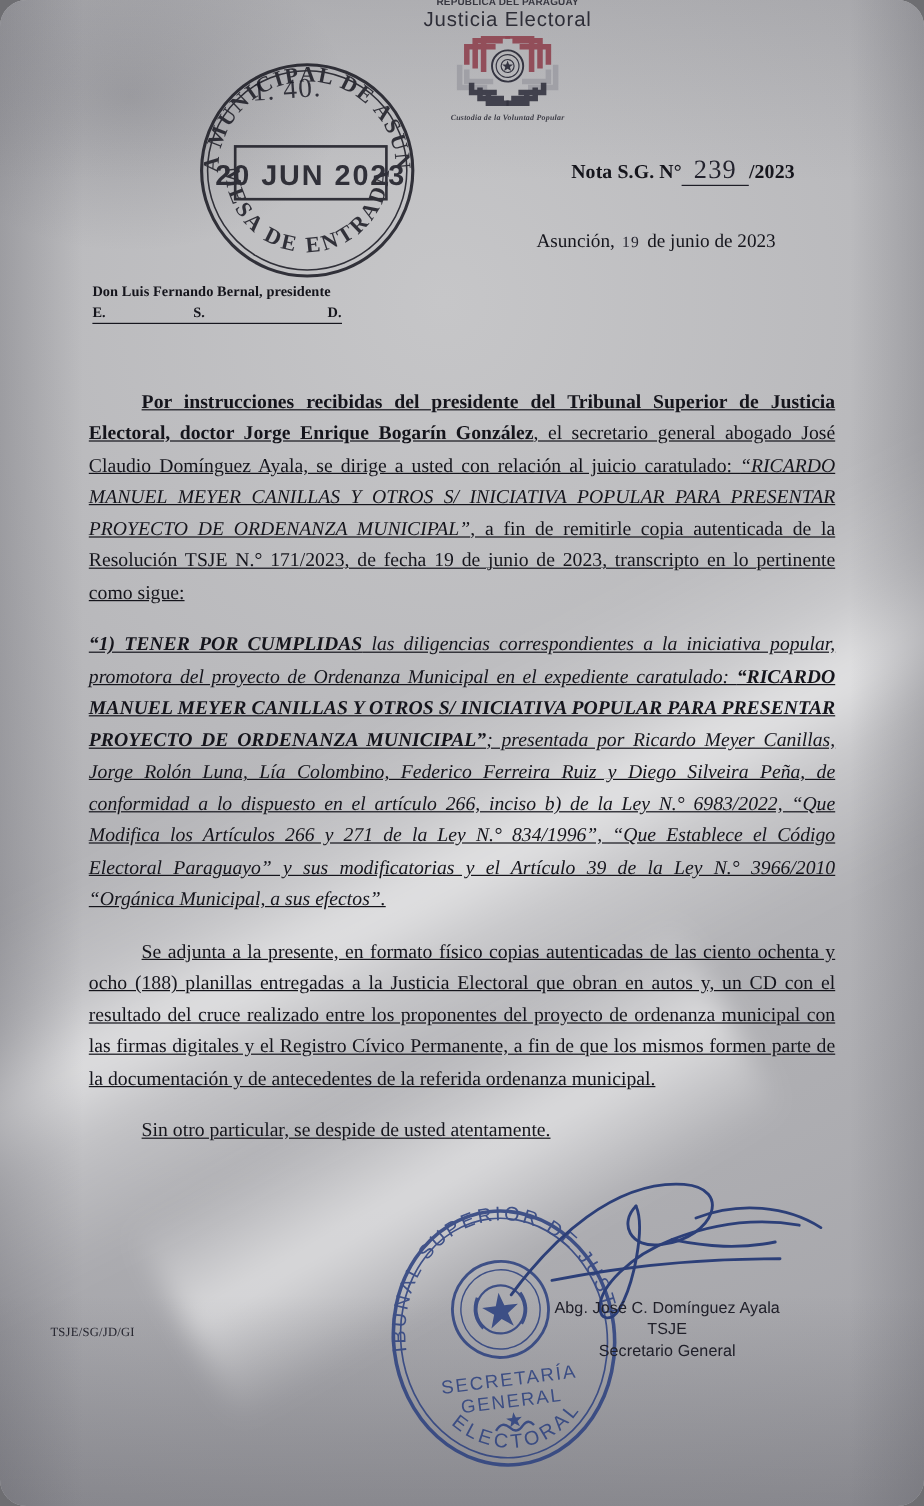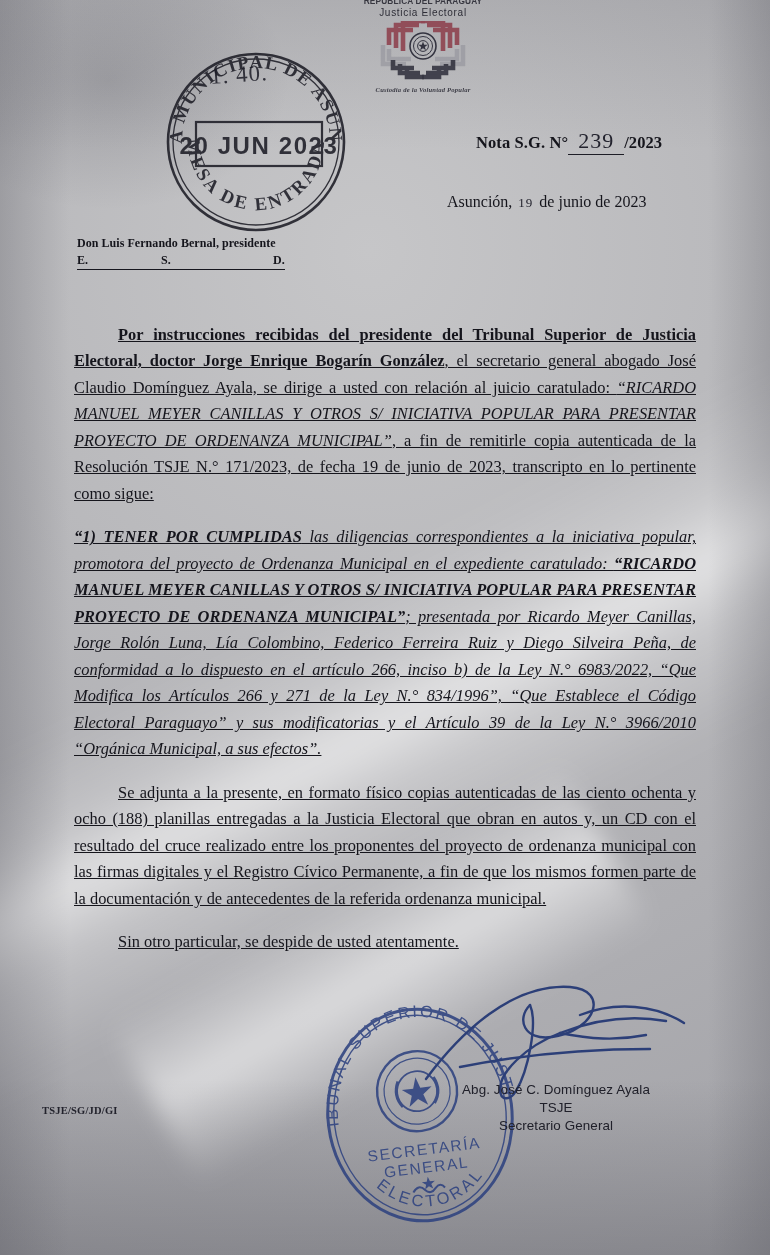--- a/index.html
+++ b/index.html
@@ -8,20 +8,21 @@
     background: #6e6e72;
   }
   .page {
     position: relative;
     width: 770px;
     height: 1255px;
     overflow: hidden;
     background: #b3b3b6;
     font-family: "Liberation Serif", serif;
     color: #15151c;
+    border-radius: 22px;
   }
   
   .paper-base {
     position: absolute;
     inset: 0;
     background:
       radial-gradient(130% 85% at 48% 20%, #c6c6c8 0%, #b9b9bc 38%, #aeaeb2 68%, #a3a3a8 100%);
   }
   .paper-vignette {
     position: absolute;
@@ -84,21 +85,21 @@
   }
   .lh-rep {
     font-family: "Liberation Sans", sans-serif;
     font-size: 8.3px;
     letter-spacing: 0.15px;
     color: #2e2e38;
     font-weight: 600;
   }
   .lh-je {
     font-family: "Liberation Sans", sans-serif;
-    font-size: 10px;
+    font-size: 17px;
     color: #24242e;
     letter-spacing: 0.7px;
     margin-top: 1px;
   }
   .lh-mark { margin-top: 3px; height: 64px; position: relative; }
   .lh-tag {
     font-family: "Liberation Serif", serif;
     font-style: italic;
     font-weight: bold;
     font-size: 6.6px;
@@ -190,21 +191,21 @@
   .body p.p-quote { text-indent: 0; }
   .b { font-weight: bold; }
   .i { font-style: italic; }
   .bi { font-weight: bold; font-style: italic; }
 
   
   .foot-code {
     position: absolute;
     left: 42px; top: 1105px;
     font-size: 10.5px;
-    font-weight: bold;
+    font-weight: normal;
     letter-spacing: 0.2px;
     color: #22222c;
   }
 
   
   .sig-name {
     position: absolute;
     left: 441px; top: 1081px;
     width: 230px;
     text-align: center;

